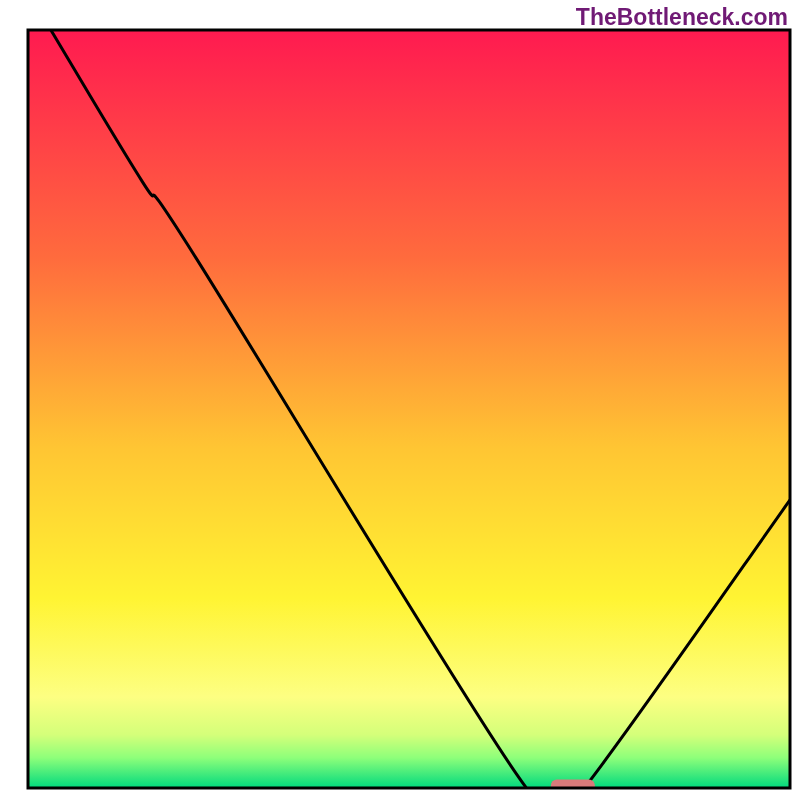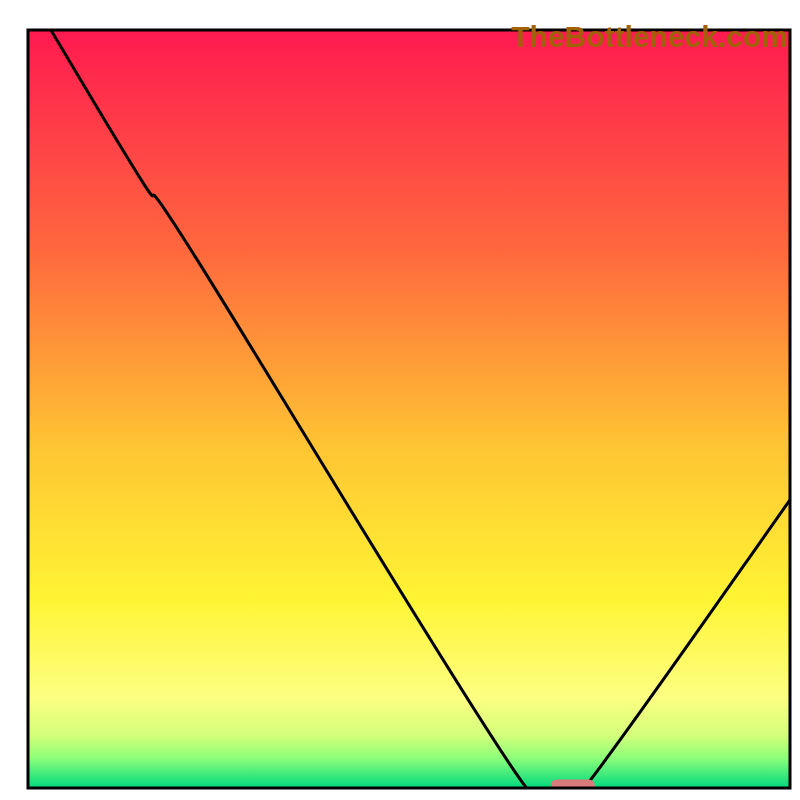--- a/index.html
+++ b/index.html
@@ -10,25 +10,25 @@
     background: #ffffff;
     font-family: Arial, sans-serif;
   }
   .chart-container {
     position: relative;
     width: 800px;
     height: 800px;
   }
   .watermark {
     position: absolute;
-    top: 20px;
+    top: 4px;
     right: 12px;
-    font-size: 30px;
+    font-size: 23px;
     font-weight: bold;
-    color: #a16207;
+    color: #701a75;
     z-index: 10;
   }
   svg {
     display: block;
   }
 </style>
 </head>
 <body>
 
 <div class="chart-container">

